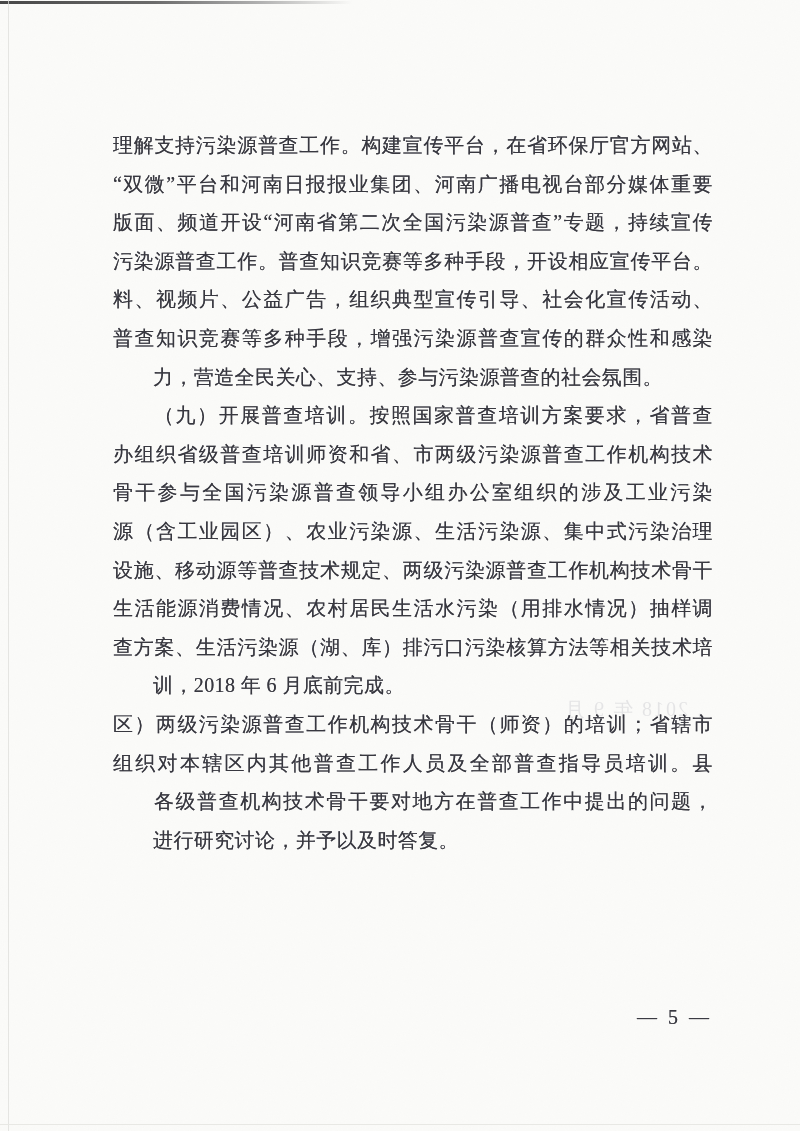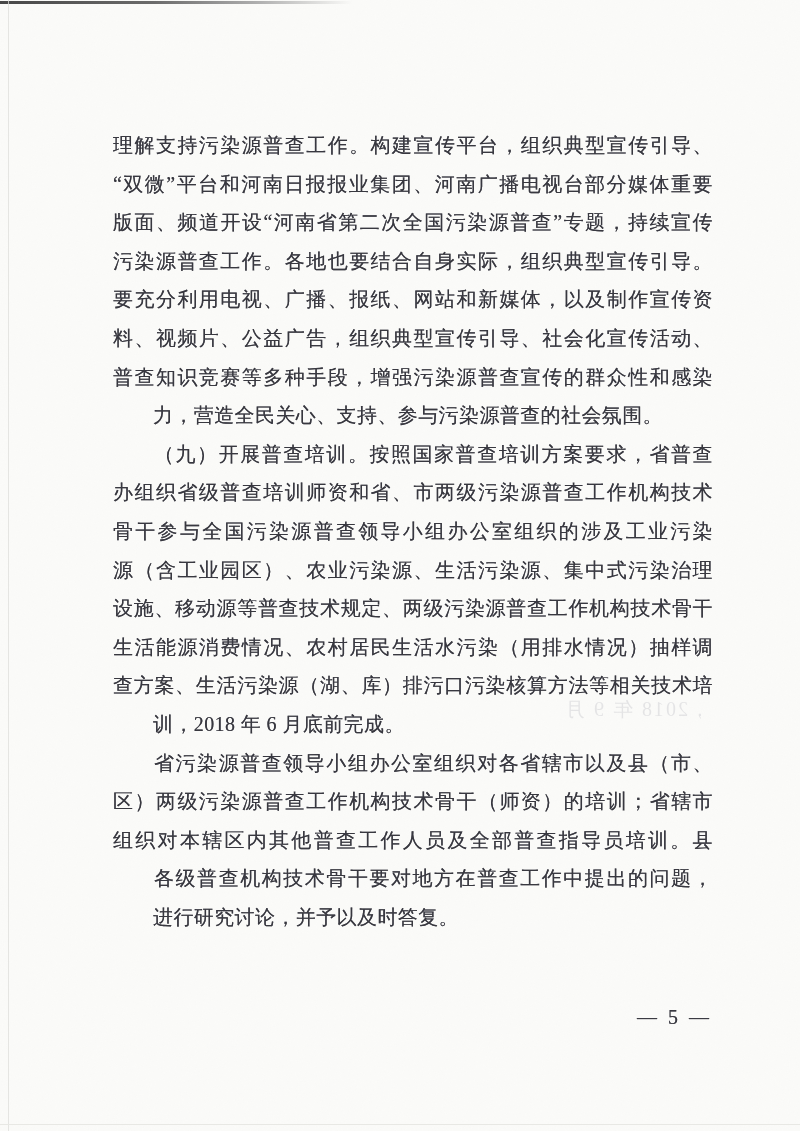--- a/index.html
+++ b/index.html
@@ -93,37 +93,35 @@
     <rect width="100%" height="100%" filter="url(#paperNoise)"></rect>
   </svg>
 
   <div class="scan-top-edge"></div>
   <div class="scan-left-edge"></div>
   <div class="scan-bottom-edge"></div>
 
   <div class="bleed">，2018 年 9 月</div>
 
   <main class="textblock">
-      <div class="line">理解支持污染源普查工作。构建宣传平台，组织典型宣传引导、</div>
+      <div class="line">理解支持污染源普查工作。构建宣传平台，在省环保厅官方网站、</div>
       <div class="line">“双微”平台和河南日报报业集团、河南广播电视台部分媒体重要</div>
       <div class="line">版面、频道开设“河南省第二次全国污染源普查”专题，持续宣传</div>
-      <div class="line">污染源普查工作。各地也要结合自身实际，组织典型宣传引导。</div>
-      <div class="line">要充分利用电视、广播、报纸、网站和新媒体，以及制作宣传资</div>
+      <div class="line">污染源普查工作。普查知识竞赛等多种手段，开设相应宣传平台。</div>
       <div class="line">料、视频片、公益广告，组织典型宣传引导、社会化宣传活动、</div>
       <div class="line">普查知识竞赛等多种手段，增强污染源普查宣传的群众性和感染</div>
       <div class="line end">力，营造全民关心、支持、参与污染源普查的社会氛围。</div>
       <div class="line indent"><span class="b">（九）开展普查培训。</span>按照国家普查培训方案要求，省普查</div>
       <div class="line">办组织省级普查培训师资和省、市两级污染源普查工作机构技术</div>
       <div class="line">骨干参与全国污染源普查领导小组办公室组织的涉及工业污染</div>
       <div class="line">源（含工业园区）、农业污染源、生活污染源、集中式污染治理</div>
       <div class="line">设施、移动源等普查技术规定、两级污染源普查工作机构技术骨干</div>
       <div class="line">生活能源消费情况、农村居民生活水污染（用排水情况）抽样调</div>
       <div class="line">查方案、生活污染源（湖、库）排污口污染核算方法等相关技术培</div>
       <div class="line end">训，2018 年 6 月底前完成。</div>
-      <div class="line indent">省污染源普查领导小组办公室组织对各省辖市以及县（市、</div>
       <div class="line">区）两级污染源普查工作机构技术骨干（师资）的培训；省辖市</div>
       <div class="line">组织对本辖区内其他普查工作人员及全部普查指导员培训。县</div>
       <div class="line indent">各级普查机构技术骨干要对地方在普查工作中提出的问题，</div>
       <div class="line end">进行研究讨论，并予以及时答复。</div>
     </main>
 
   <div class="page-number">— 5 —</div>
 </div>
 
 </body></html>

